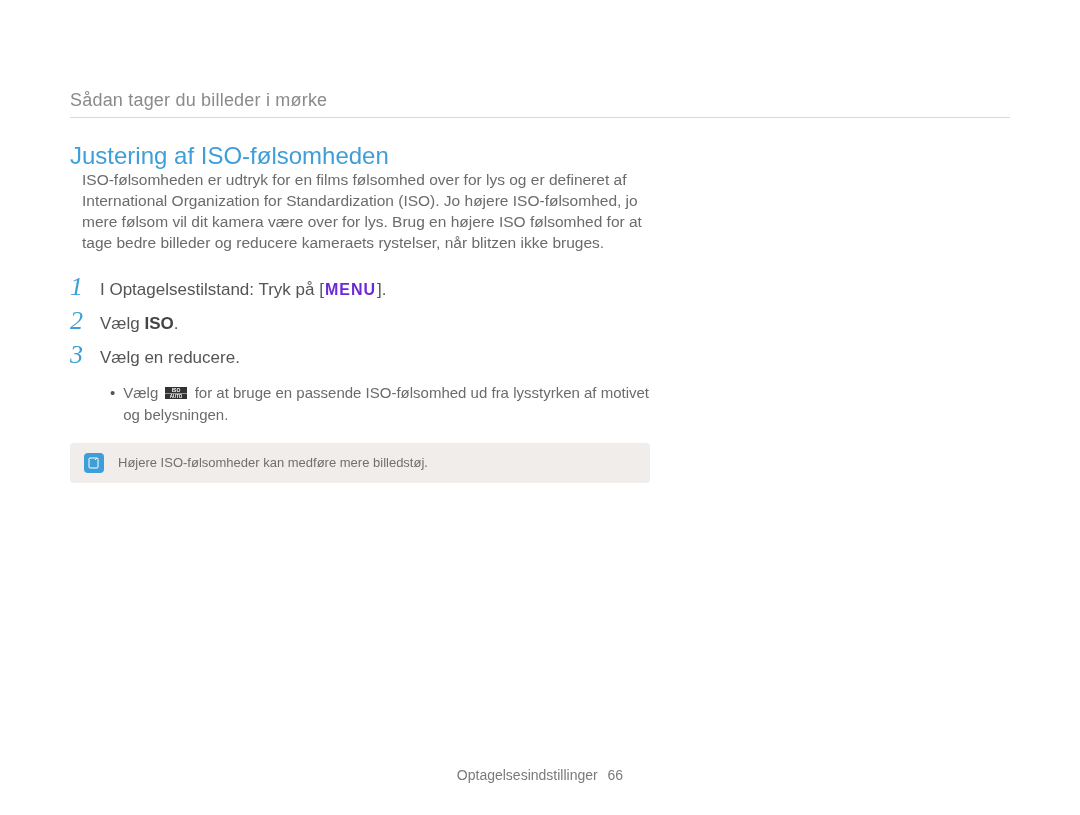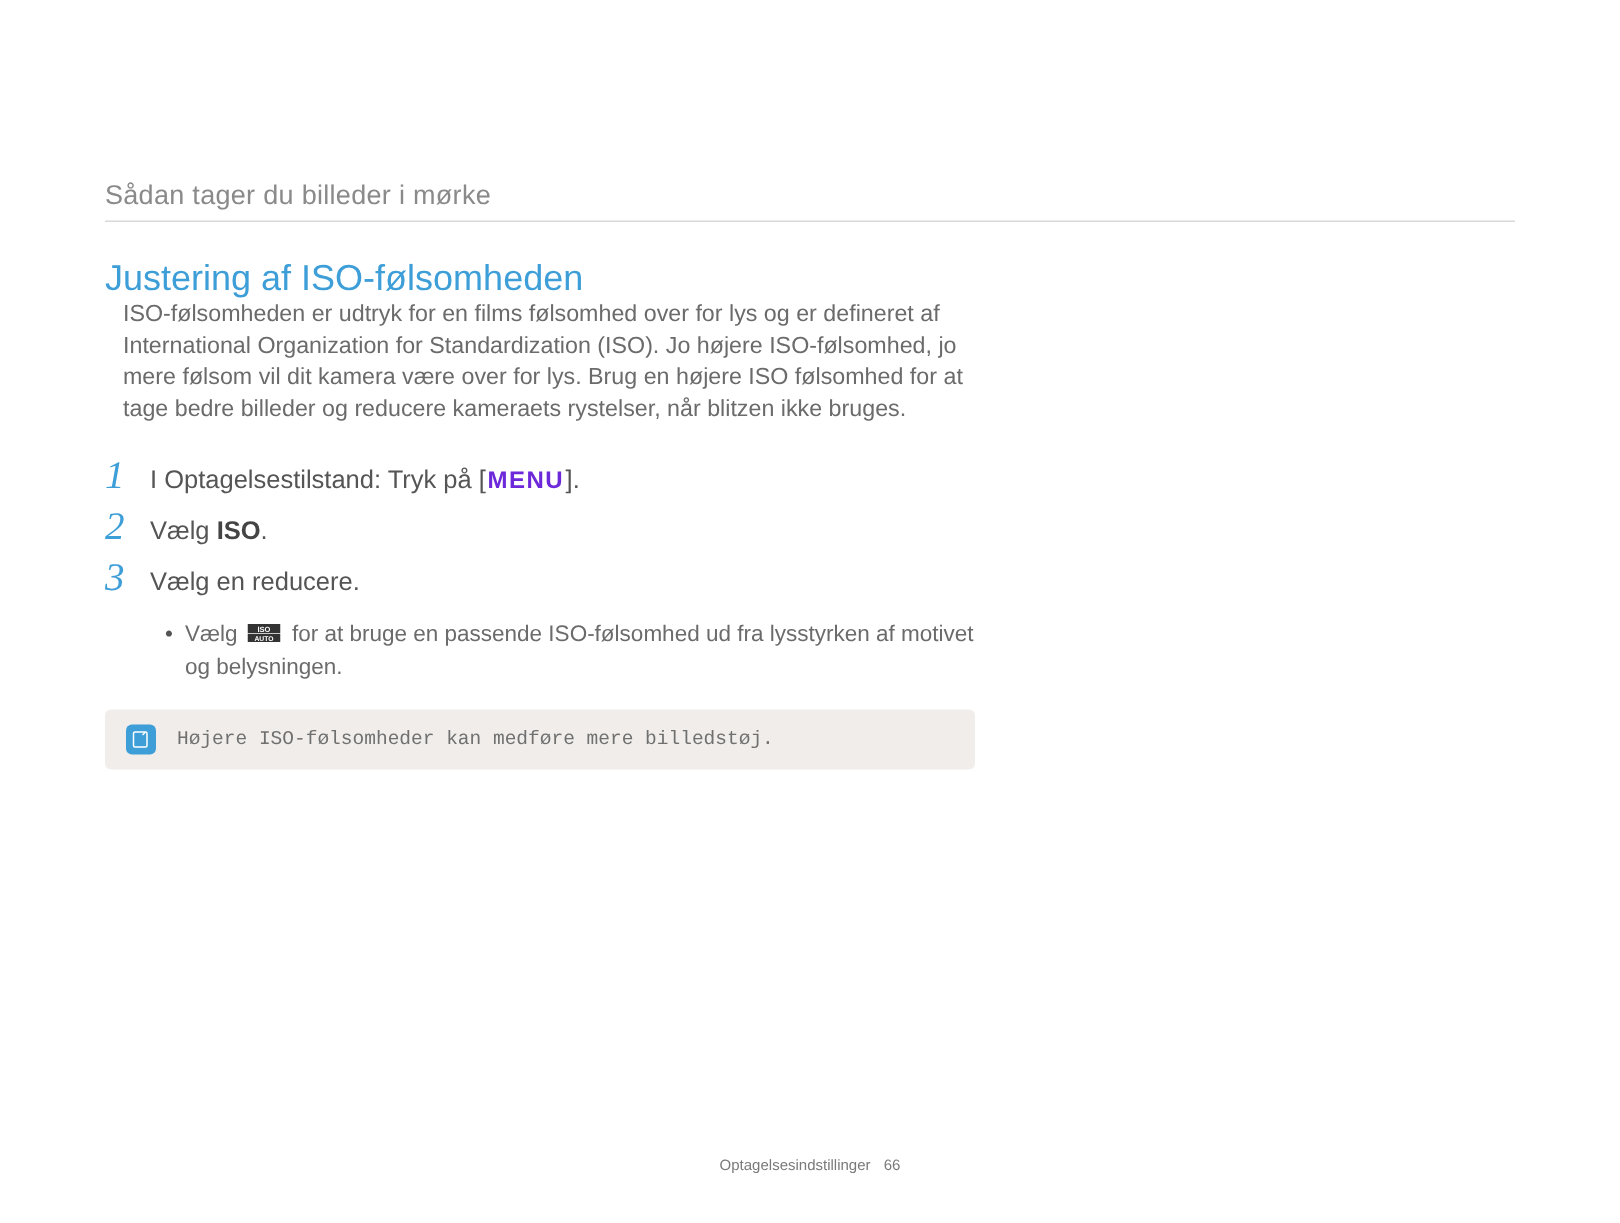--- a/index.html
+++ b/index.html
@@ -19,21 +19,21 @@
     height: var(--page-h);
     background: #ffffff;
     font-family: Arial, Helvetica, sans-serif;
     color: var(--text-body);
     position: relative;
   }
   .page {
     position: relative;
     width: 100%;
     height: 100%;
-    padding: 120px 70px 0 70px;
+    padding: 90px 70px 0 70px;
   }
   .breadcrumb {
     font-size: 18px;
     font-weight: 300;
     color: #8a8a8a;
     letter-spacing: 0.2px;
     margin-bottom: 6px;
   }
   .rule {
     border: none;
@@ -113,21 +113,20 @@
     margin: 0 3px;
   }
   .note-box {
     display: flex;
     align-items: center;
     background: var(--note-bg);
     border-radius: 4px;
     padding: 10px 14px;
     gap: 14px;
     margin-top: 4px;
-    font-family: Liberation Mono, monospace;
   }
   .note-icon {
     width: 20px;
     height: 20px;
     border-radius: 4px;
     background: var(--note-icon-bg);
     color: #fff;
     display: flex;
     align-items: center;
     justify-content: center;
@@ -137,21 +136,21 @@
     font-size: 13px;
     color: #707070;
     font-weight: 300;
   }
   .footer {
     position: absolute;
     bottom: 32px;
     left: 0;
     width: 100%;
     text-align: center;
-    font-size: 10px;
+    font-size: 14px;
     color: #7a7a7a;
     font-weight: 300;
   }
   .footer .pagenum { margin-left: 6px; }
 </style>
 </head>
 <body>
 
 <div class="page">
 

